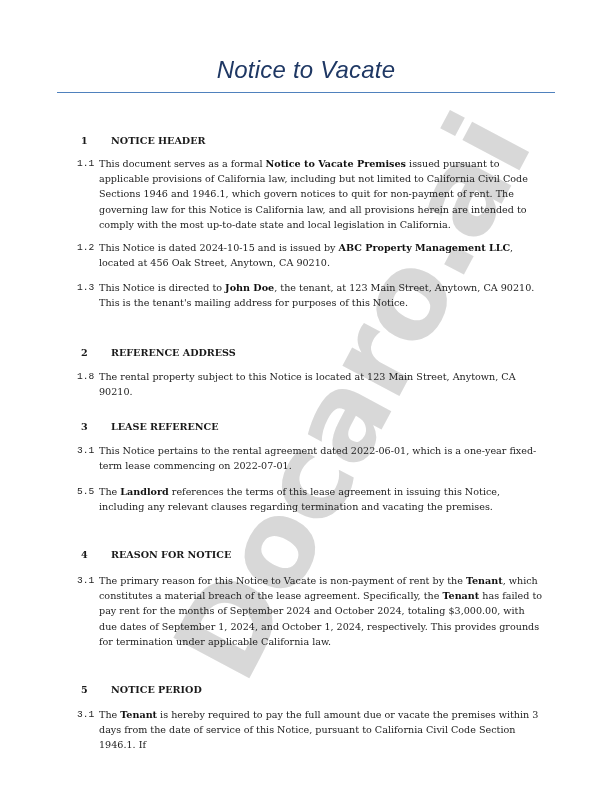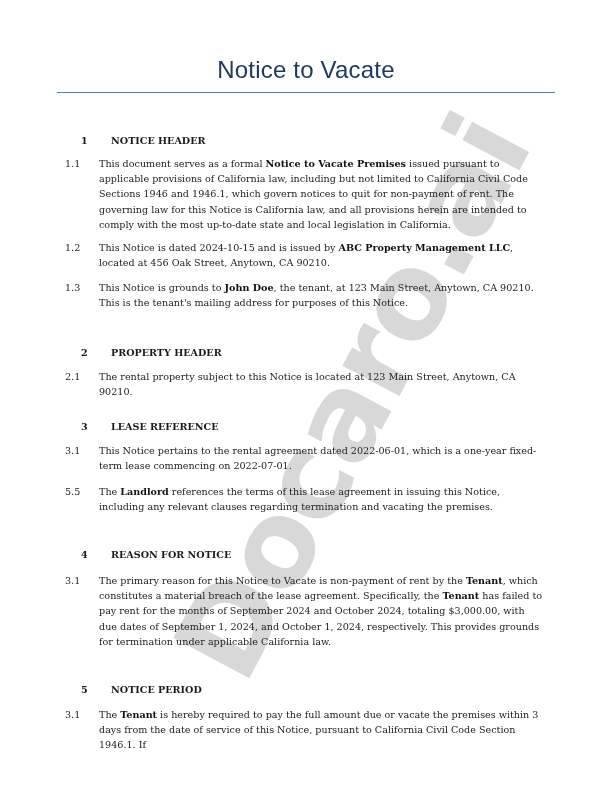--- a/index.html
+++ b/index.html
@@ -24,20 +24,21 @@
     .title {
       position: absolute;
       left: 57px;
       width: 498px;
       top: 56px;
       text-align: center;
       font-family: "Liberation Sans", sans-serif;
       font-size: 24px;
       color: #1f3864;
       letter-spacing: 0.2px;
+      font-style: italic;
     }
     .title-rule {
       position: absolute;
       left: 57px;
       width: 498px;
       top: 92px;
       height: 0;
       border-top: 1.5px solid #4f81bd;
     }
     .watermark {
@@ -85,22 +86,23 @@
     .para {
       position: absolute;
       left: 0;
       width: 612px;
       font-size: 9.6px;
       line-height: 15.2px;
       color: #222222;
     }
     .para .num {
       position: absolute;
-      left: 65px;
+      left: 77px;
       width: 20px;
+      font-family: Liberation Mono, monospace;
     }
     .para .text {
       position: absolute;
       left: 99px;
       width: 446px;
     }
     .para b { color: #111111; }
   </style>
 </head>
 <body>
@@ -124,30 +126,30 @@
       <span class="text"><span>This document serves as a formal </span><b>Notice to Vacate Premises</b><span> issued pursuant to applicable provisions of California law, including but not limited to California Civil Code Sections 1946 and 1946.1, which govern notices to quit for non-payment of rent. The governing law for this Notice is California law, and all provisions herein are intended to comply with the most up-to-date state and local legislation in California.</span></span>
     </div>
 
     <div class="para" style="top:240px;">
       <span class="num">1.2</span>
       <span class="text"><span>This Notice is dated 2024-10-15 and is issued by </span><b>ABC Property Management LLC</b><span>, located at 456 Oak Street, Anytown, CA 90210.</span></span>
     </div>
 
     <div class="para" style="top:280px;">
       <span class="num">1.3</span>
-      <span class="text"><span>This Notice is grounds to </span><b>John Doe</b><span>, the tenant, at 123 Main Street, Anytown, CA 90210. This is the tenant's mailing address for purposes of this Notice.</span></span>
+      <span class="text"><span>This Notice is directed to </span><b>John Doe</b><span>, the tenant, at 123 Main Street, Anytown, CA 90210. This is the tenant's mailing address for purposes of this Notice.</span></span>
     </div>
 
     <div class="sec-head" style="top:346px;">
       <span class="num">2</span>
-      <span class="label">PROPERTY HEADER</span>
+      <span class="label">REFERENCE ADDRESS</span>
     </div>
 
     <div class="para" style="top:369px;">
-      <span class="num">2.1</span>
+      <span class="num">1.8</span>
       <span class="text">The rental property subject to this Notice is located at 123 Main Street, Anytown, CA 90210.</span>
     </div>
 
     <div class="sec-head" style="top:420px;">
       <span class="num">3</span>
       <span class="label">LEASE REFERENCE</span>
     </div>
 
     <div class="para" style="top:443px;">
       <span class="num">3.1</span>

